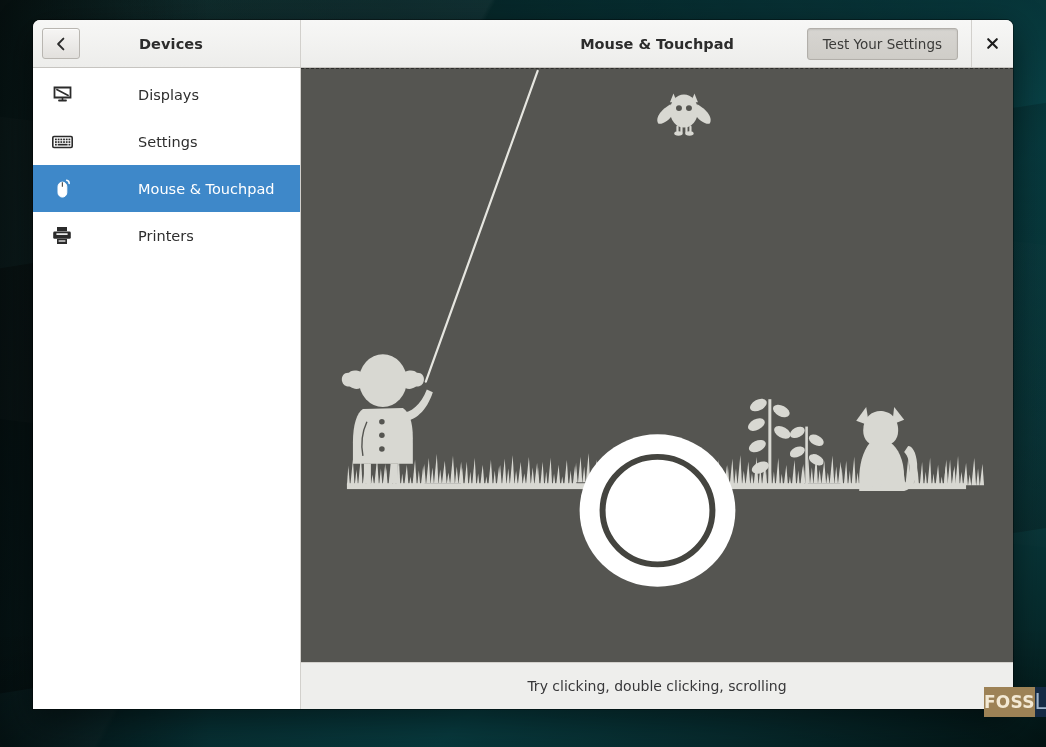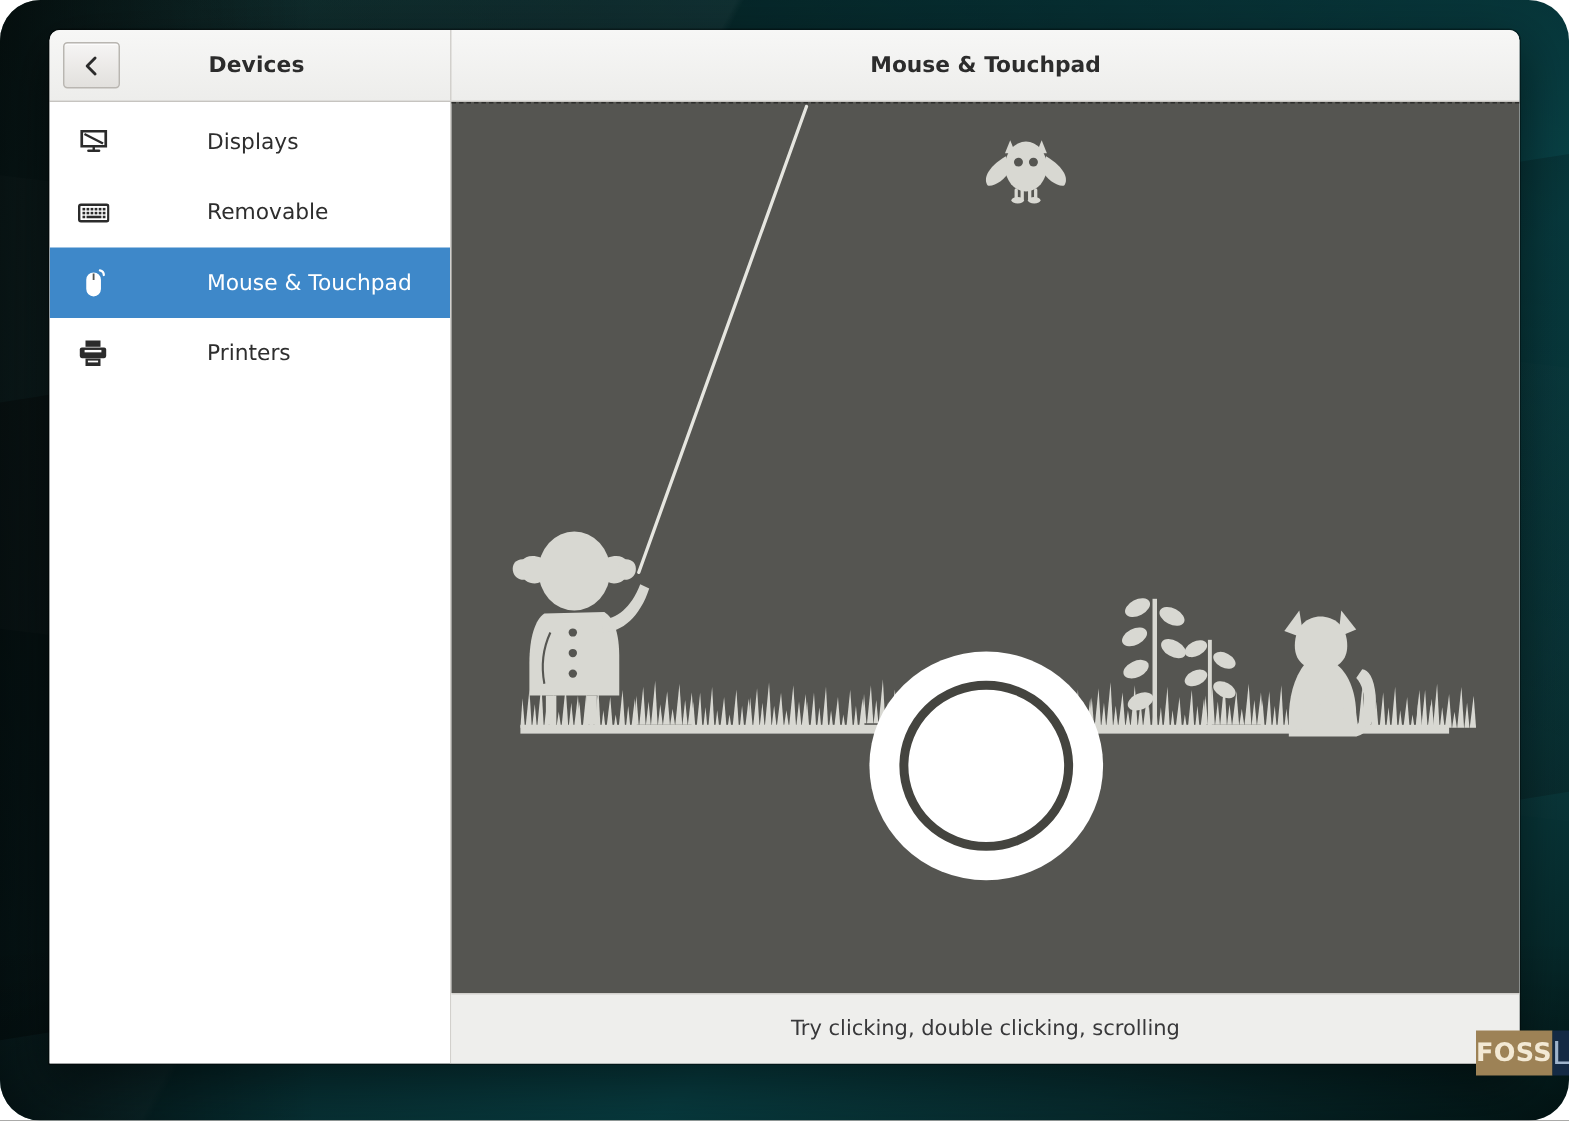--- a/index.html
+++ b/index.html
@@ -14,21 +14,20 @@
   
   #desktop {
     position: relative;
     width: 1046px;
     height: 747px;
     background:
       linear-gradient(118deg, rgba(255,255,255,0.045) 0%, rgba(255,255,255,0.045) 34%, rgba(0,0,0,0.0) 34.4%, rgba(0,0,0,0.0) 100%),
       linear-gradient(200deg, rgba(0,0,0,0.30) 0%, rgba(0,0,0,0.0) 45%),
       linear-gradient(135deg, #04201f 0%, #062a2c 22%, #0a4247 48%, #0b565c 66%, #0a3f43 82%, #041d1d 100%);
     overflow: hidden;
-    border-radius: 27px;
   }
   #desktop .wp-band {
     position: absolute;
     left: -200px;
     top: 300px;
     width: 1600px;
     height: 420px;
     background: linear-gradient(90deg, rgba(0,0,0,0.35), rgba(0,0,0,0.12));
     transform: rotate(-9deg);
     transform-origin: left top;
@@ -293,20 +292,31 @@
             <svg width="12" height="14" viewBox="0 0 12 14">
               <path d="M8.4 1.6 L3.1 7 L8.4 12.4" fill="none" stroke="#2b2b2b" stroke-width="1.9" stroke-linecap="round" stroke-linejoin="round"></path>
             </svg>
           </span>
         </div>
         <div class="hb-left-title">Devices</div>
       </div>
 
       <div class="hb-right">
         <div class="hb-right-title">Mouse &amp; Touchpad</div>
+        <div class="hb-actions">
+          <div class="test-button">Test Your Settings</div>
+          <div class="close-sep"></div>
+          <div class="close-button">
+            <span>
+              <svg width="13" height="13" viewBox="0 0 13 13">
+                <path d="M2.2 2.2 L10.8 10.8 M10.8 2.2 L2.2 10.8" stroke="#1d1d1d" stroke-width="2.1" stroke-linecap="round"></path>
+              </svg>
+            </span>
+          </div>
+        </div>
       </div>
     </div>
 
     <div class="body-row">
 
       <div class="sidebar">
 
         <div class="side-item">
           <span class="si-icon">
             <svg width="19" height="17" viewBox="0 0 19 17">
@@ -335,21 +345,21 @@
                 <rect x="8.4" y="6.2" width="1.8" height="1.7"></rect>
                   <rect x="11.1" y="6.2" width="1.8" height="1.7"></rect>
                 <rect x="13.8" y="6.2" width="1.8" height="1.7"></rect>
                   <rect x="16.5" y="6.2" width="1.8" height="1.7"></rect>
                 <rect x="3" y="8.8" width="1.8" height="1.7"></rect>
                   <rect x="5.7" y="8.8" width="9.9" height="1.7"></rect>
                 <rect x="16.5" y="8.8" width="1.8" height="1.7"></rect>
               </g>
             </svg>
           </span>
-          <span class="si-label">Removable</span>
+          <span class="si-label">Settings</span>
         </div>
 
         <div class="side-item selected">
           <span class="si-icon">
             <svg width="17" height="20" viewBox="0 0 17 20">
               <path d="M4 7.5 a4.4 4.4 0 0 1 8.8 0 v6.2 a4.4 4.4 0 0 1 -8.8 0 z" fill="#ffffff"></path>
               <path d="M8.4 3.3 v4.4" stroke="#555551" stroke-width="1.2"></path>
               <path d="M12.6 1.2 a3.2 3.2 0 0 1 2.6 3.2" fill="none" stroke="#ffffff" stroke-width="1.5" stroke-linecap="round"></path>
             </svg>
           </span>

